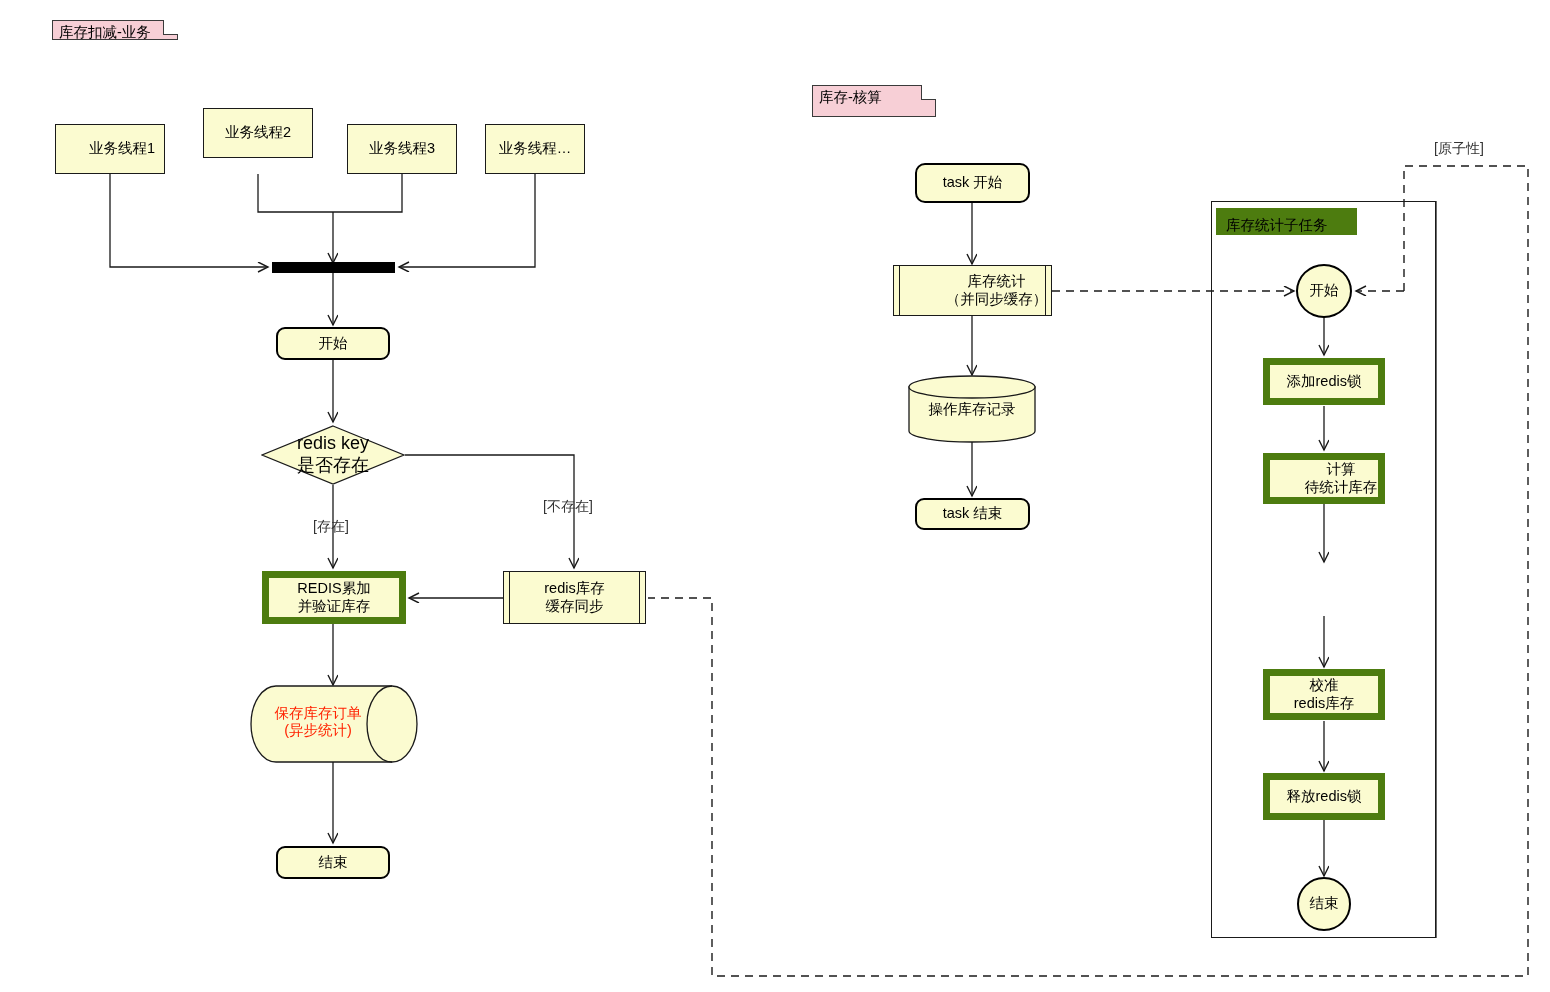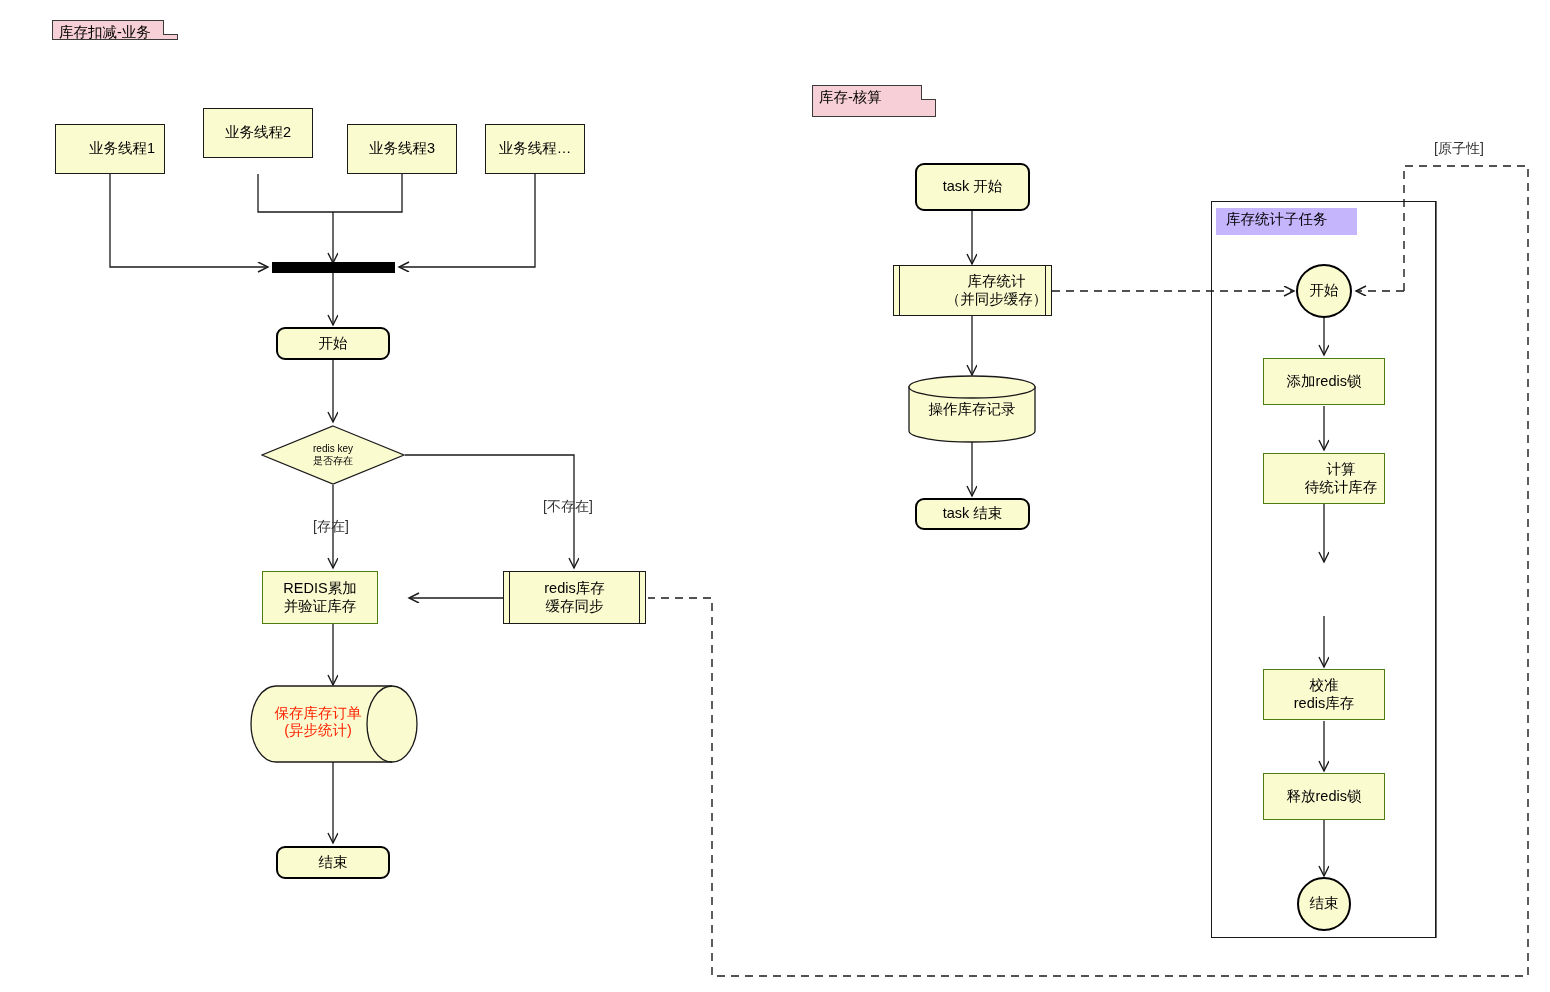--- a/index.html
+++ b/index.html
@@ -32,21 +32,21 @@
     align-items: center;
     justify-content: center;
     text-align: center;
     line-height: 1.22;
     color: #000;
     white-space: pre-line;
   }
   
   .act {
     background: #fbfbd0;
-    border: 1px solid #4d7c0f;
+    border: 7px solid #4d7c0f;
     font-size: 14.5px;
   }
   
   .thread {
     background: #fbfbd0;
     border: 1px solid #1a1a1a;
     font-size: 14.5px;
   }
   
   .terminal {
@@ -123,23 +123,23 @@
   }
   
   .panel {
     position: absolute;
     border: 1px solid #1a1a1a;
     background: transparent;
     box-sizing: border-box;
   }
   .panel-title {
     position: absolute;
-    background: #c4b5fd;
-    font-size: 14.5px;
-    padding: 2px 10px;
+    background: #4d7c0f;
+    font-size: 14.5px;
+    padding: 8px 10px;
     box-sizing: border-box;
     white-space: nowrap;
   }
   
   .edge-label {
     position: absolute;
     font-size: 14px;
     color: #333;
     white-space: nowrap;
   }
@@ -226,45 +226,45 @@
   <div class="node thread" style="left:485px; top:124px; width:100px; height:50px;">业务线程…</div>
 
   <div class="forkbar" style="left:272px; top:262px; width:123px; height:11px;"></div>
 
   <div class="node terminal" style="left:276px; top:327px; width:114px; height:33px;">开始</div>
 
   <div style="position:absolute; left:261px; top:425px; width:144px; height:60px;">
     <svg width="144" height="60" viewBox="0 0 144 60" style="position:absolute; left:0; top:0;">
       <polygon points="72,1 143,30 72,59 1,30" fill="#fbfbd0" stroke="#1a1a1a" stroke-width="1.3"></polygon>
     </svg>
-    <div class="node" style="left:0; top:0; width:144px; height:60px; font-size:10px;">redis key
+    <div class="node" style="left:0; top:0; width:144px; height:60px; font-size:18px;">redis key
 是否存在</div>
   </div>
 
   <div class="edge-label" style="left:313px; top:518px;">[存在]</div>
   <div class="edge-label" style="left:543px; top:498px;">[不存在]</div>
 
-  <div class="node act" style="left:262px; top:571px; width:116px; height:53px;">REDIS累加
+  <div class="node act" style="left:262px; top:571px; width:144px; height:53px;">REDIS累加
 并验证库存</div>
 
   <div class="subproc" style="left:503px; top:571px; width:143px; height:53px;">redis库存
 缓存同步</div>
 
   <div class="cyl-wrap" style="left:250px; top:685px; width:168px; height:78px;">
     <svg width="168" height="78" viewBox="0 0 168 78" style="position:absolute; left:0; top:0;">
       <path d="M26,1 L142,1 A25,38 0 0 1 142,77 L26,77 A25,38 0 0 1 26,1 Z" fill="#fbfbd0" stroke="#1a1a1a" stroke-width="1.3"></path>
       <path d="M142,1 A25,38 0 0 0 142,77" fill="none" stroke="#1a1a1a" stroke-width="1.3"></path>
     </svg>
     <div class="cyl-label red-text" style="top:20px; padding-right:32px;">保存库存订单
 (异步统计)</div>
   </div>
 
   <div class="node terminal" style="left:276px; top:846px; width:114px; height:33px;">结束</div>
 
-  <div class="node terminal" style="left:915px; top:163px; width:115px; height:48px;">task 开始</div>
+  <div class="node terminal" style="left:915px; top:163px; width:115px; height:40px;border-radius:10px;">task 开始</div>
 
   <div class="subproc" style="left:893px; top:265px; width:159px; height:51px;padding-left:48px;">库存统计
 （并同步缓存）</div>
 
   <div class="cyl-wrap" style="left:908px; top:375px; width:128px; height:68px;">
     <svg width="128" height="68" viewBox="0 0 128 68" style="position:absolute; left:0; top:0;">
       <path d="M1,12 L1,56 A63,11 0 0 0 127,56 L127,12 Z" fill="#fbfbd0" stroke="#1a1a1a" stroke-width="1.3"></path>
       <ellipse cx="64" cy="12" rx="63" ry="11" fill="#fbfbd0" stroke="#1a1a1a" stroke-width="1.3"></ellipse>
     </svg>
     <div class="cyl-label" style="top:26px;">操作库存记录</div>

